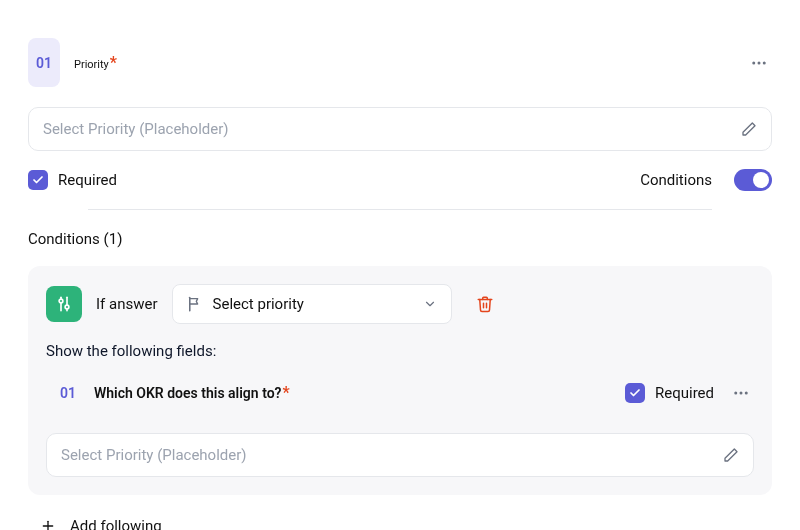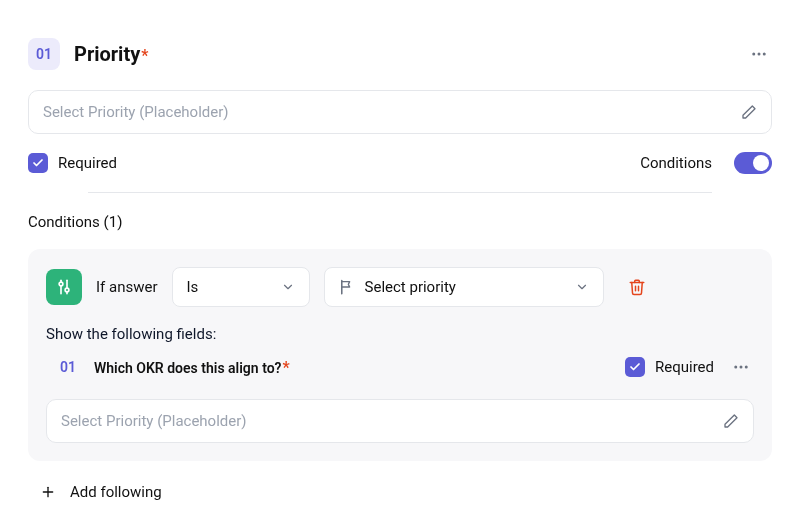--- a/index.html
+++ b/index.html
@@ -17,33 +17,33 @@
 
     
     .field-header {
       display: flex;
       align-items: center;
       gap: 14px;
       margin-bottom: 20px;
     }
     .num-badge {
       width: 32px;
-      height: 32px;
+      height: 49px;
       border-radius: 8px;
       background: #ECEBFB;
       color: #5B5BD6;
       font-size: 14px;
       font-weight: 600;
       display: flex;
       align-items: center;
       justify-content: center;
     }
     .field-title {
-      font-size: 20px;
-      font-weight: 700;
+      font-size: 11px;
+      font-weight: 400;
       color: #111;
     }
     .required-star { color: #E4451D; font-weight: 600; margin-left: 1px;}
     .spacer { flex: 1; }
     .kebab {
       color: #6B7280;
       cursor: pointer;
       padding: 4px 4px;
       display: flex;
     }
@@ -271,28 +271,20 @@
     <div class="cond-row">
       <div class="cond-icon-box">
         <svg width="18" height="18" viewBox="0 0 24 24" fill="none" stroke="currentColor" stroke-width="2.2" stroke-linecap="round" stroke-linejoin="round">
           <line x1="8" y1="3" x2="8" y2="21"></line>
             <circle cx="8" cy="8" r="2.5" fill="#2DB37A"></circle>
           <line x1="16" y1="3" x2="16" y2="21"></line>
             <circle cx="16" cy="16" r="2.5" fill="#2DB37A"></circle>
         </svg>
       </div>
       <span class="cond-if">If answer</span>
-      <div class="dropdown dd-operator">
-        <span>Is</span>
-        <span class="chev">
-          <svg width="14" height="14" viewBox="0 0 24 24" fill="none" stroke="currentColor" stroke-width="2" stroke-linecap="round" stroke-linejoin="round">
-              <polyline points="6 9 12 15 18 9"></polyline>
-            </svg>
-        </span>
-      </div>
       <div class="dropdown dd-select">
         <svg width="16" height="16" viewBox="0 0 24 24" fill="none" stroke="#6B7280" stroke-width="2" stroke-linecap="round" stroke-linejoin="round">
             <path d="M4 22V4h12l-2 4 2 4H4"></path>
             <line x1="4" y1="22" x2="4" y2="2"></line>
           </svg>
         <span>Select priority</span>
         <span class="chev">
           <svg width="14" height="14" viewBox="0 0 24 24" fill="none" stroke="currentColor" stroke-width="2" stroke-linecap="round" stroke-linejoin="round">
               <polyline points="6 9 12 15 18 9"></polyline>
             </svg>

